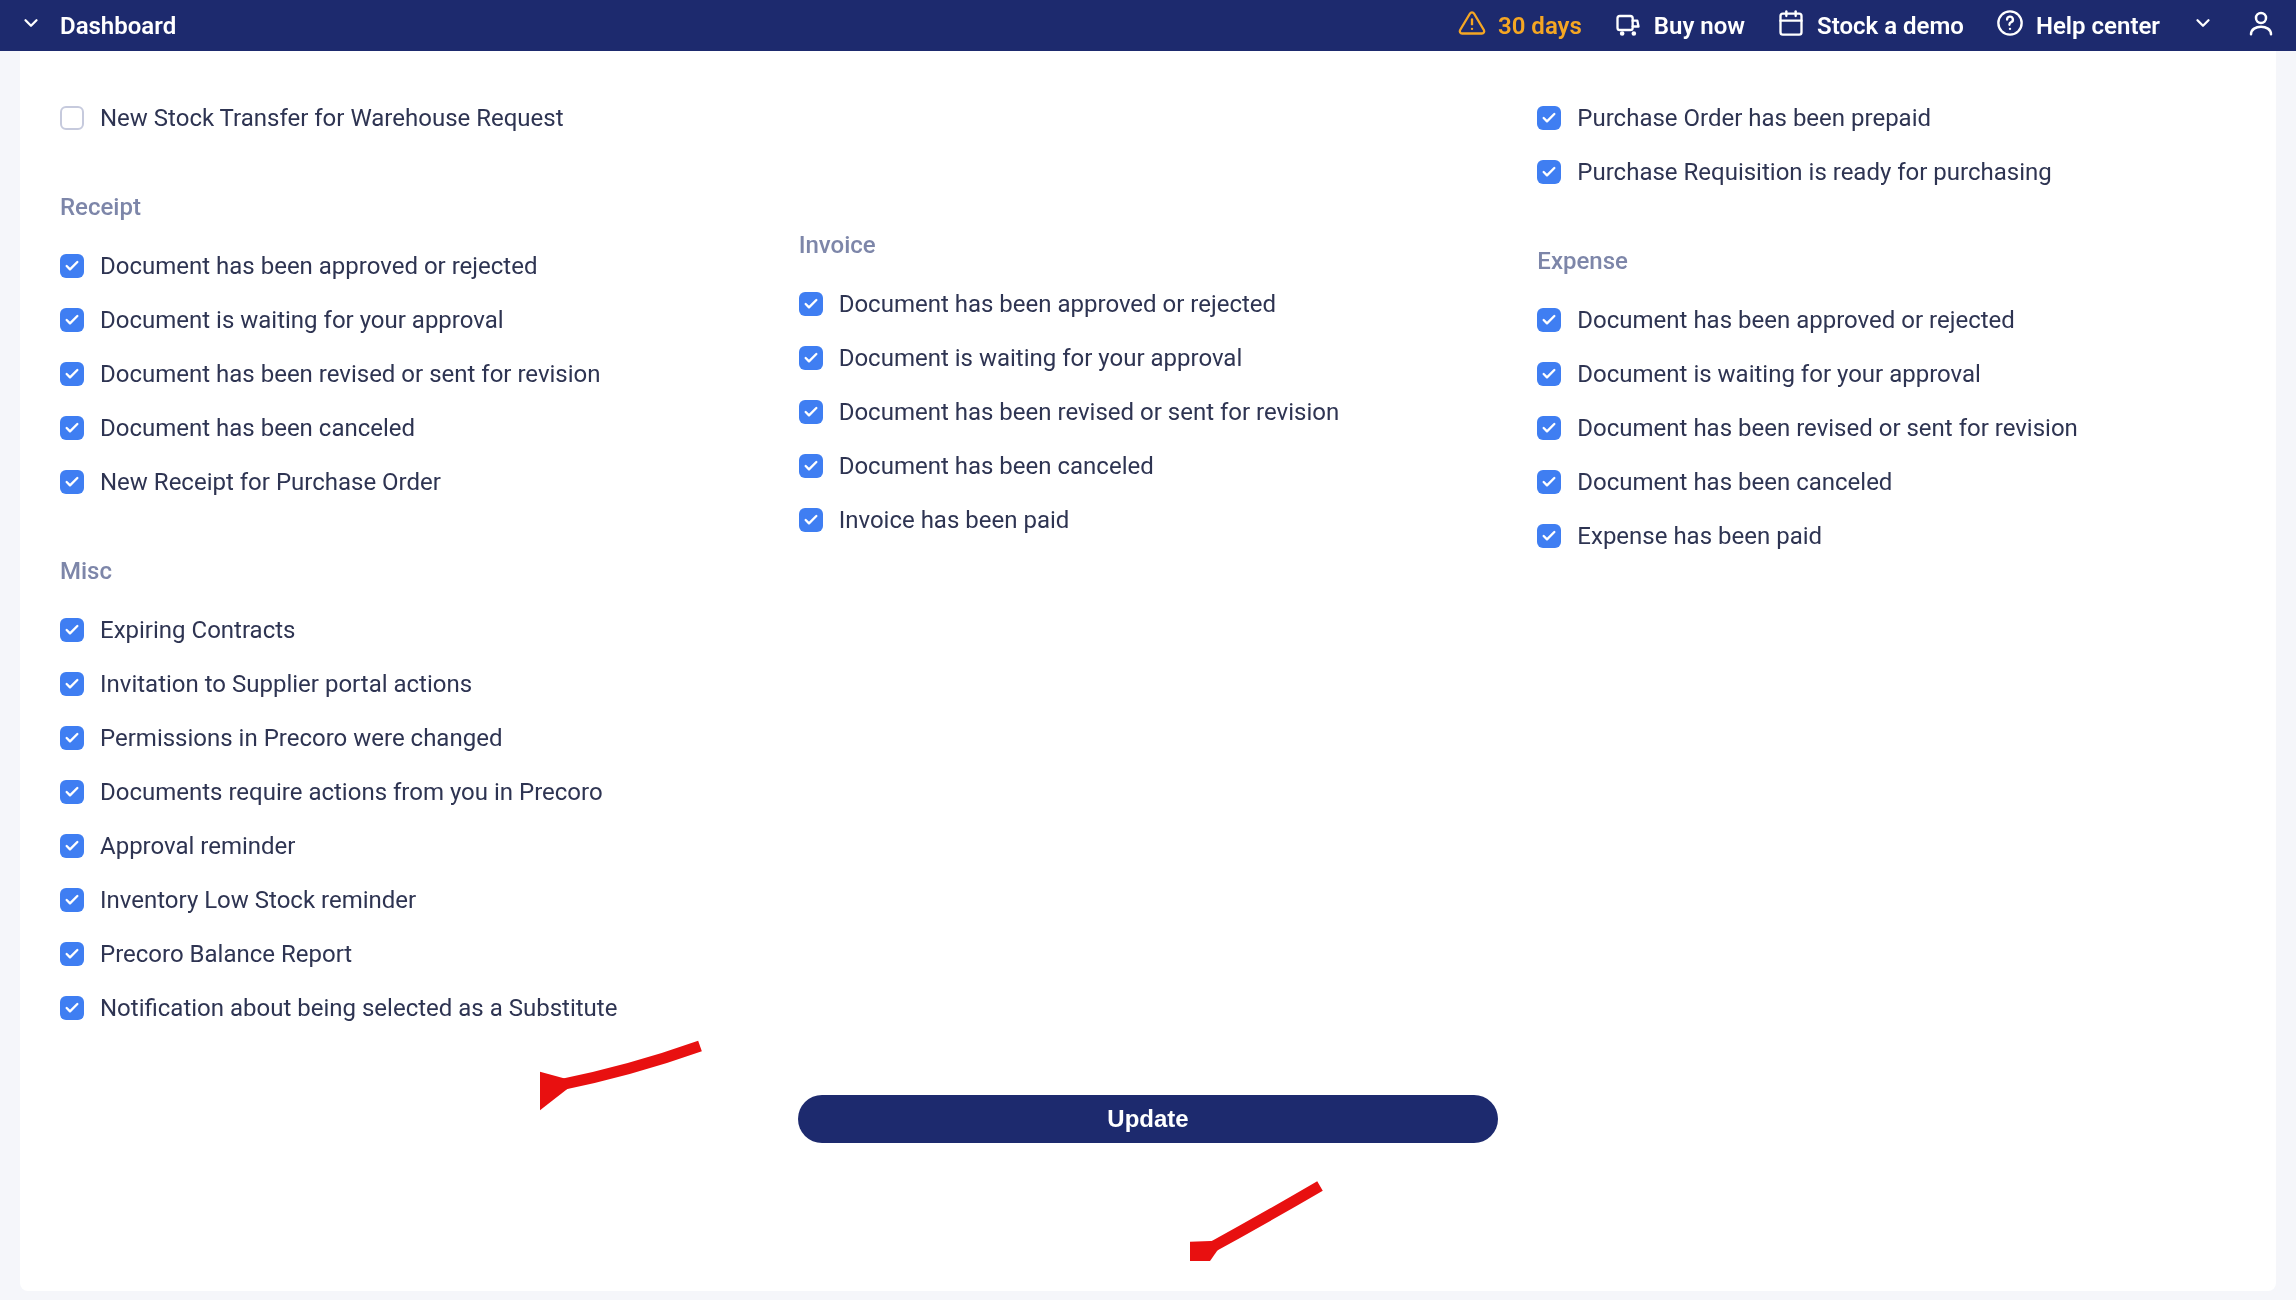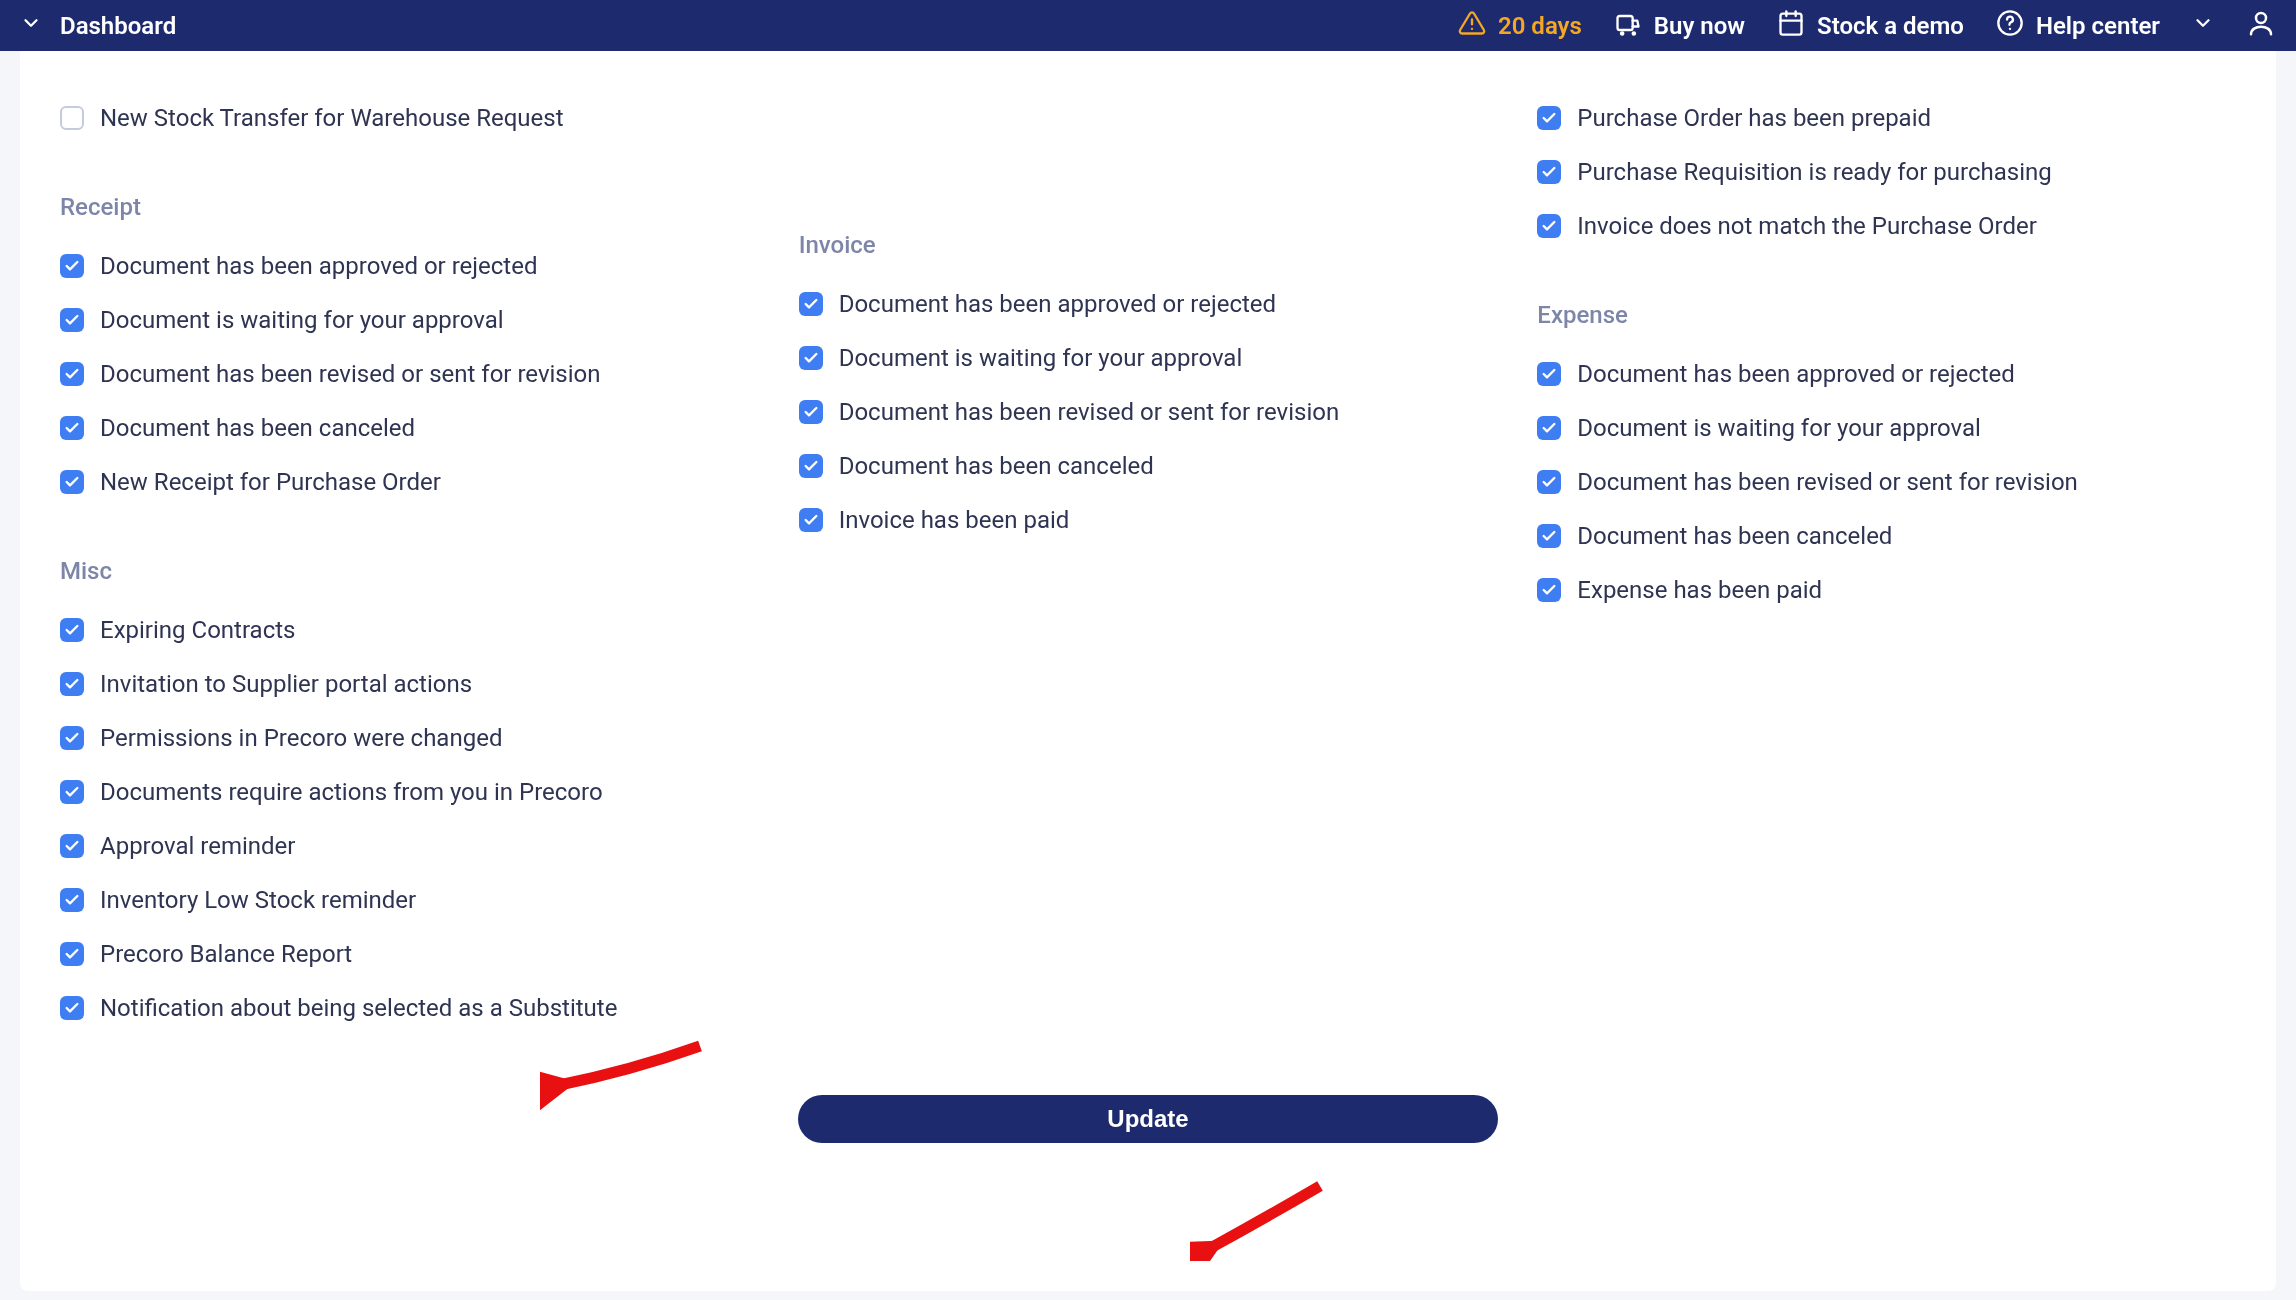--- a/index.html
+++ b/index.html
@@ -104,21 +104,21 @@
   </div>
   <div class="topbar-right">
     <div class="nav-item warn">
       <span class="small-icon">
         <svg viewBox="0 0 24 24" fill="none" stroke="#f5a623" stroke-width="2" stroke-linecap="round" stroke-linejoin="round">
             <path d="M10.29 3.86 1.82 18a2 2 0 0 0 1.71 3h16.94a2 2 0 0 0 1.71-3L13.71 3.86a2 2 0 0 0-3.42 0z"></path>
             <line x1="12" y1="9" x2="12" y2="13"></line>
             <line x1="12" y1="17" x2="12.01" y2="17"></line>
           </svg>
       </span>
-      <span class="nav-item-text">20 days</span>
+      <span class="nav-item-text">30 days</span>
     </div>
     <div class="nav-item">
       <span class="small-icon">
         <svg viewBox="0 0 24 24" fill="none" stroke="#fff" stroke-width="2" stroke-linecap="round" stroke-linejoin="round">
             <rect x="3" y="6" width="13" height="12" rx="2"></rect>
             <path d="M16 10h4l1 5h-5"></path>
             <circle cx="7" cy="21" r="1"></circle>
             <circle cx="17" cy="21" r="1"></circle>
           </svg>
       </span>
@@ -346,28 +346,20 @@
                 <span>Purchase Order has been prepaid</span>
               </div>
               <div class="checkbox-row">
                 <span class="cb">
                   <svg viewBox="0 0 24 24" fill="none" stroke="#fff" stroke-width="3.5" stroke-linecap="round" stroke-linejoin="round">
                     <polyline points="4 12 9 17 20 6"></polyline>
                   </svg>
                 </span>
                 <span>Purchase Requisition is ready for purchasing</span>
               </div>
-              <div class="checkbox-row">
-                <span class="cb">
-                  <svg viewBox="0 0 24 24" fill="none" stroke="#fff" stroke-width="3.5" stroke-linecap="round" stroke-linejoin="round">
-                    <polyline points="4 12 9 17 20 6"></polyline>
-                  </svg>
-                </span>
-                <span>Invoice does not match the Purchase Order</span>
-              </div>
             </div>
         </div>
         <div class="section-title">Expense</div>
         <div id="expense-list">
             <div class="checkbox-row">
               <span class="cb">
                 <svg viewBox="0 0 24 24" fill="none" stroke="#fff" stroke-width="3.5" stroke-linecap="round" stroke-linejoin="round">
                   <polyline points="4 12 9 17 20 6"></polyline>
                 </svg>
               </span>

